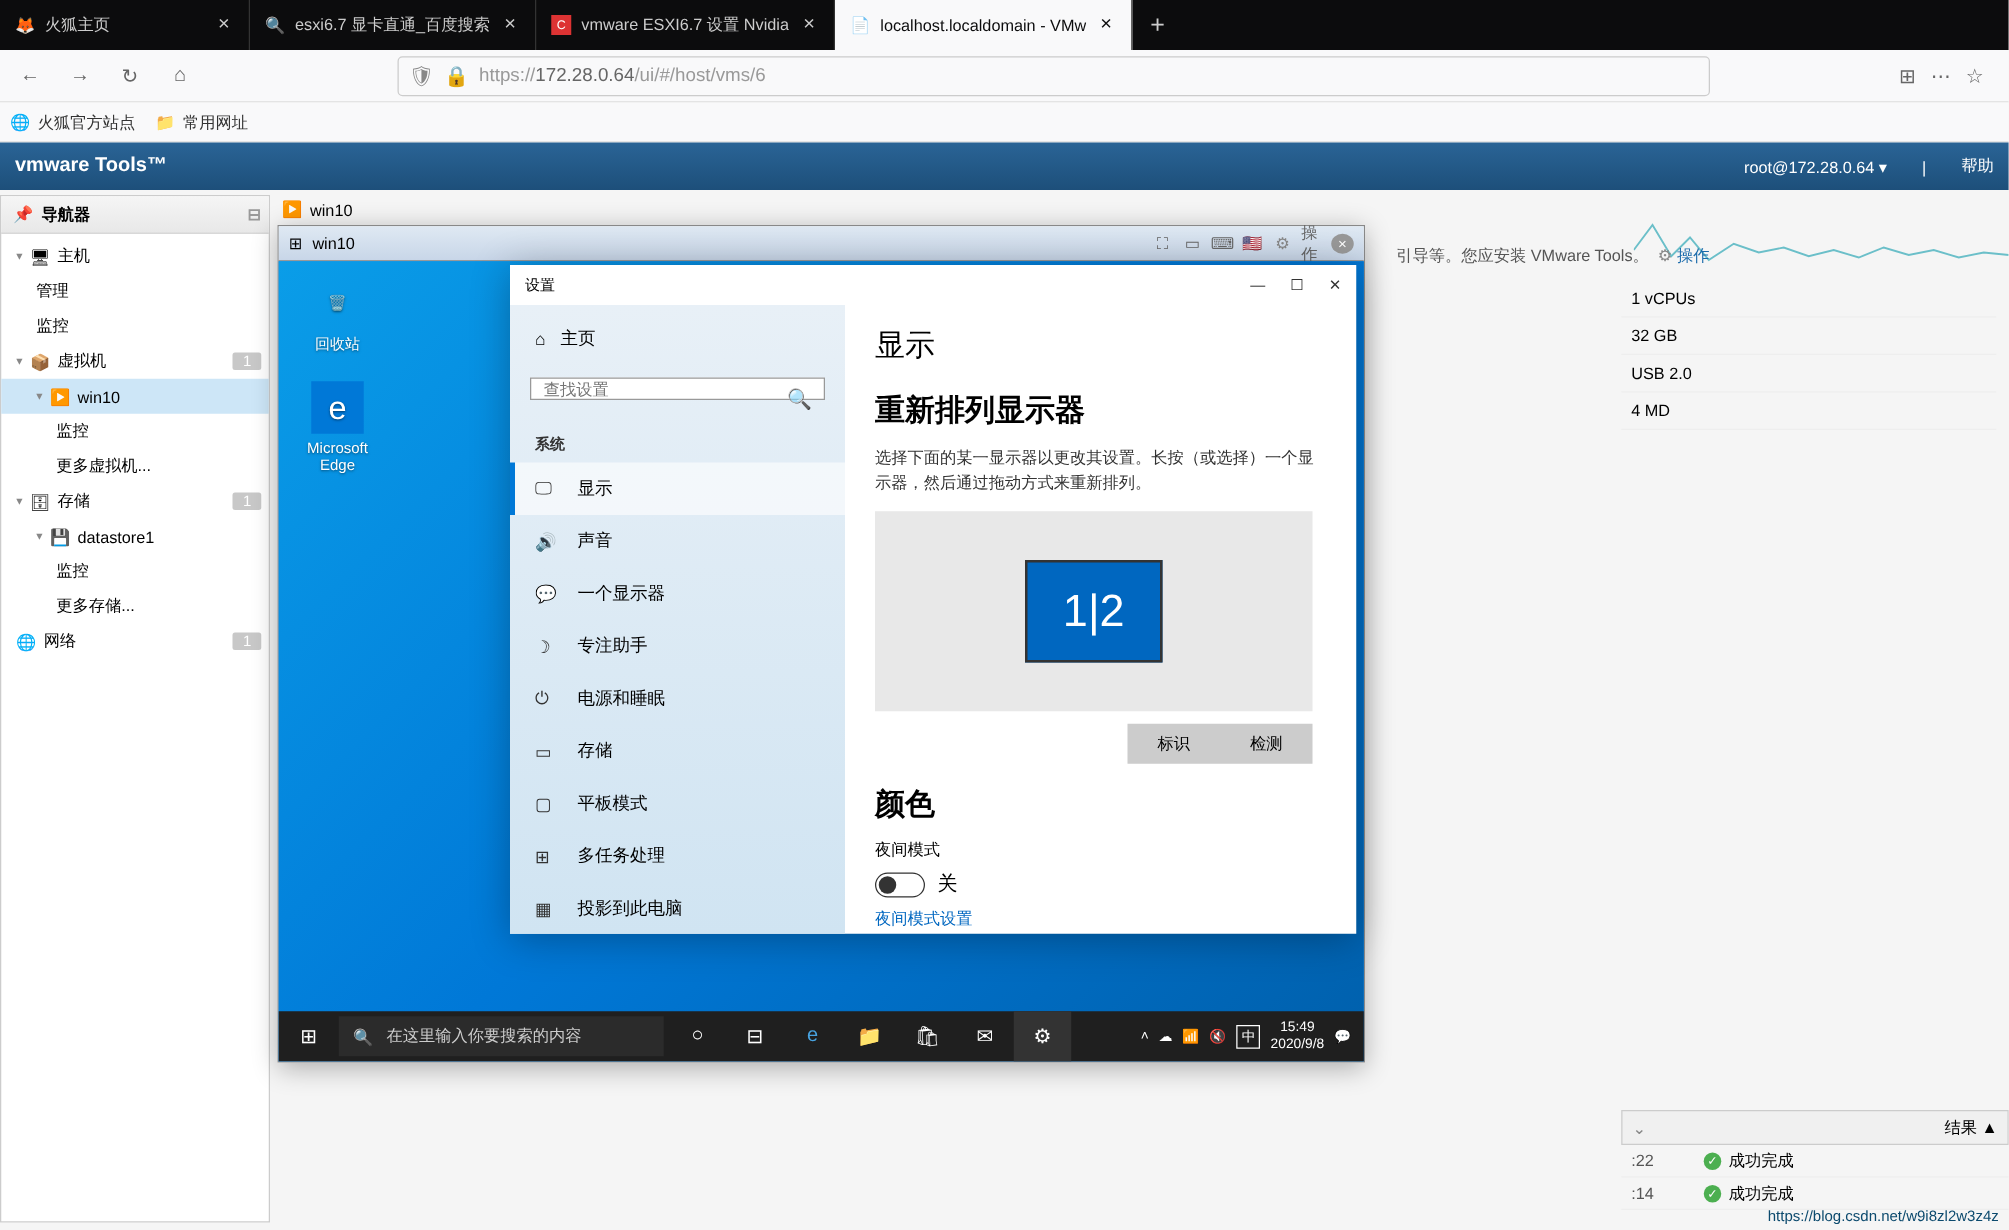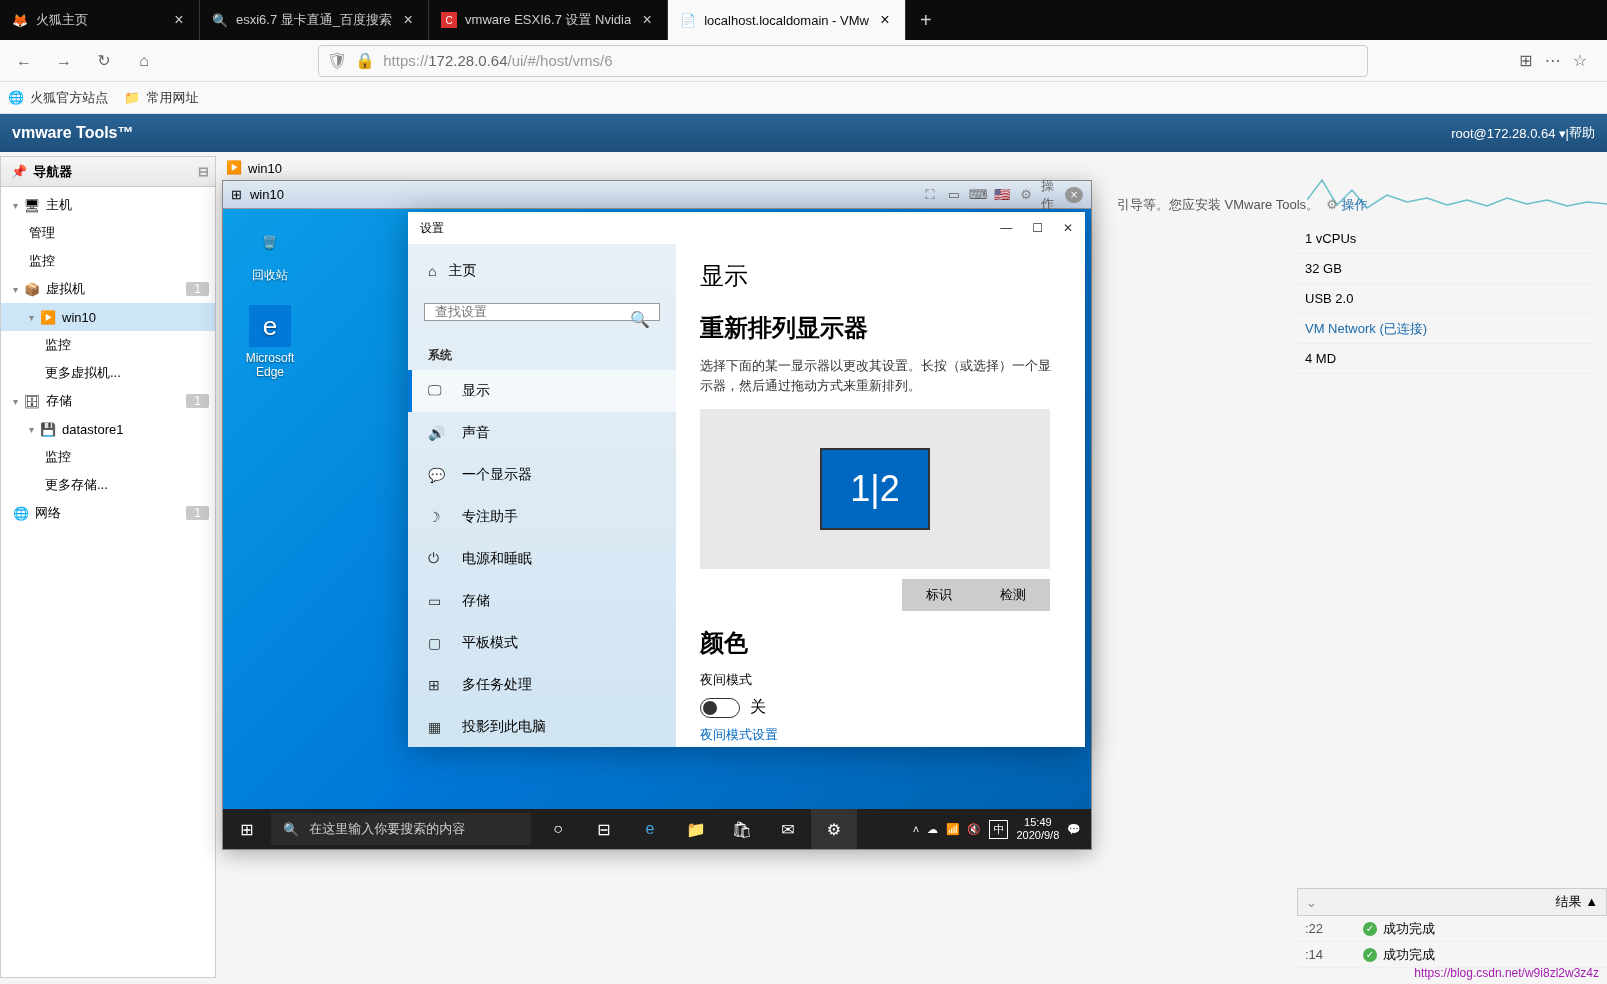--- a/index.html
+++ b/index.html
@@ -22,21 +22,21 @@
 .url-text { flex:1; font-size:15px; color:#666; }
 .url-text .dim { color:#999; }
 .toolbar-right { display:flex; gap:12px; align-items:center; margin-left:auto; padding-right:12px; color:#666; }
 
 .bookmark-bar { height:32px; background:#f9f9fa; display:flex; align-items:center; padding:0 8px; gap:16px; font-size:13px; border-bottom:1px solid #ddd; }
 .bookmark-item { display:flex; align-items:center; gap:6px; color:#333; }
 
 
 .esxi-header { height:38px; background:linear-gradient(#2a6496,#1d4f7a); color:#fff; display:flex; align-items:center; padding:0 12px; font-size:13px; }
 .esxi-logo { font-weight:bold; font-size:16px; }
-.esxi-header-right { margin-left:auto; display:flex; align-items:center; gap:0; }
+.esxi-header-right { margin-left:auto; display:flex; align-items:center; gap:28px; }
 
 .esxi-body { display:flex; height:830px; }
 
 
 .navigator { width:216px; background:#fff; border:1px solid #ccc; margin:4px 2px 4px 0; display:flex; flex-direction:column; }
 .nav-header { height:30px; background:linear-gradient(#f5f5f5,#e8e8e8); border-bottom:1px solid #ccc; display:flex; align-items:center; padding:0 10px; font-size:13px; font-weight:bold; position:relative; }
 .nav-header .collapse { position:absolute; right:6px; color:#999; }
 .nav-tree { padding:4px 0; font-size:13px; }
 .nav-item { height:28px; display:flex; align-items:center; padding:0 8px; gap:6px; cursor:pointer; position:relative; }
 .nav-item.lvl1 { padding-left:12px; font-weight:500; }
@@ -116,21 +116,21 @@
 .task-row .time { width:50px; color:#555; }
 .task-row .status { display:flex; align-items:center; gap:6px; }
 .check { width:14px; height:14px; border-radius:50%; background:#4caf50; color:#fff; display:flex; align-items:center; justify-content:center; font-size:10px; }
 .gear { color:#888; }
 
 
 .chart-area { position:absolute; top:4px; right:0; width:300px; height:60px; }
 .chart-area svg { width:100%; height:100%; }
 
 
-.watermark { position:absolute; bottom:4px; right:8px; color:#a21caf; font-size:12px; }
+.watermark { position:absolute; bottom:4px; right:8px; color:#0c4a6e; font-size:12px; }
 </style>
 </head>
 <body>
 
 <div class="browser-tabs">
   <div class="tab">
     <span class="favicon">🦊</span>
     <span class="title">火狐主页</span>
     <span class="close">×</span>
   </div>
@@ -270,23 +270,20 @@
       </div>
       <div class="info-table">
         <div>
             <span>1 vCPUs</span>
           </div>
         <div>
             <span>32 GB</span>
           </div>
         <div>
             <span>USB 2.0</span>
-          </div>
-        <div>
-            <a>VM Network (已连接)</a>
           </div>
         <div>
             <span>4 MD</span>
           </div>
       </div>
     </div>
 
     <div class="task-list">
       <div class="task-header">
         <span style="margin-right:auto;color:#888;">⌄</span>

